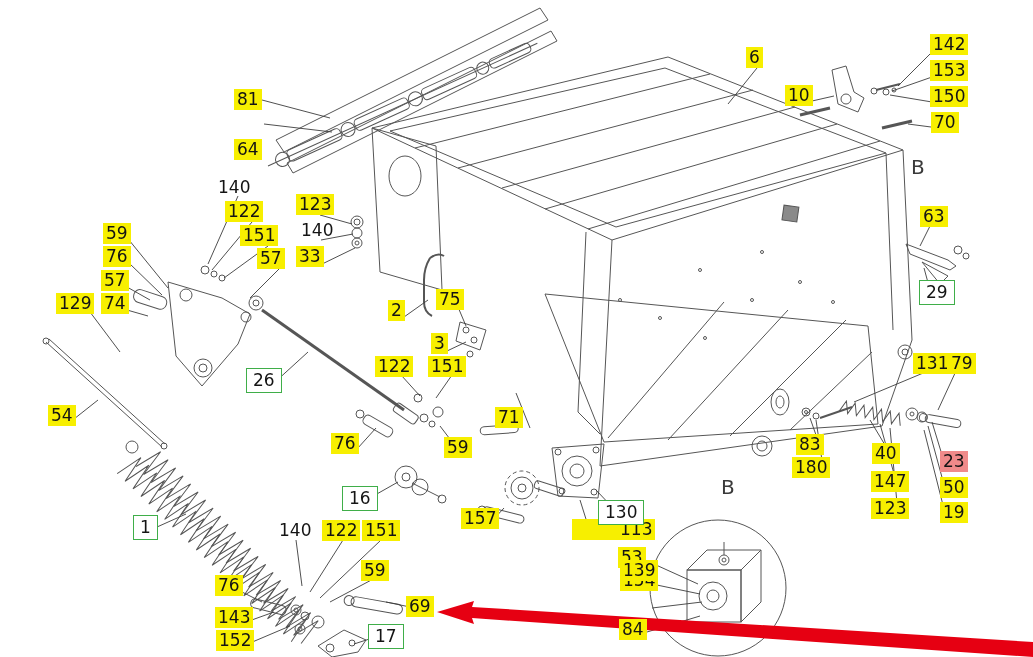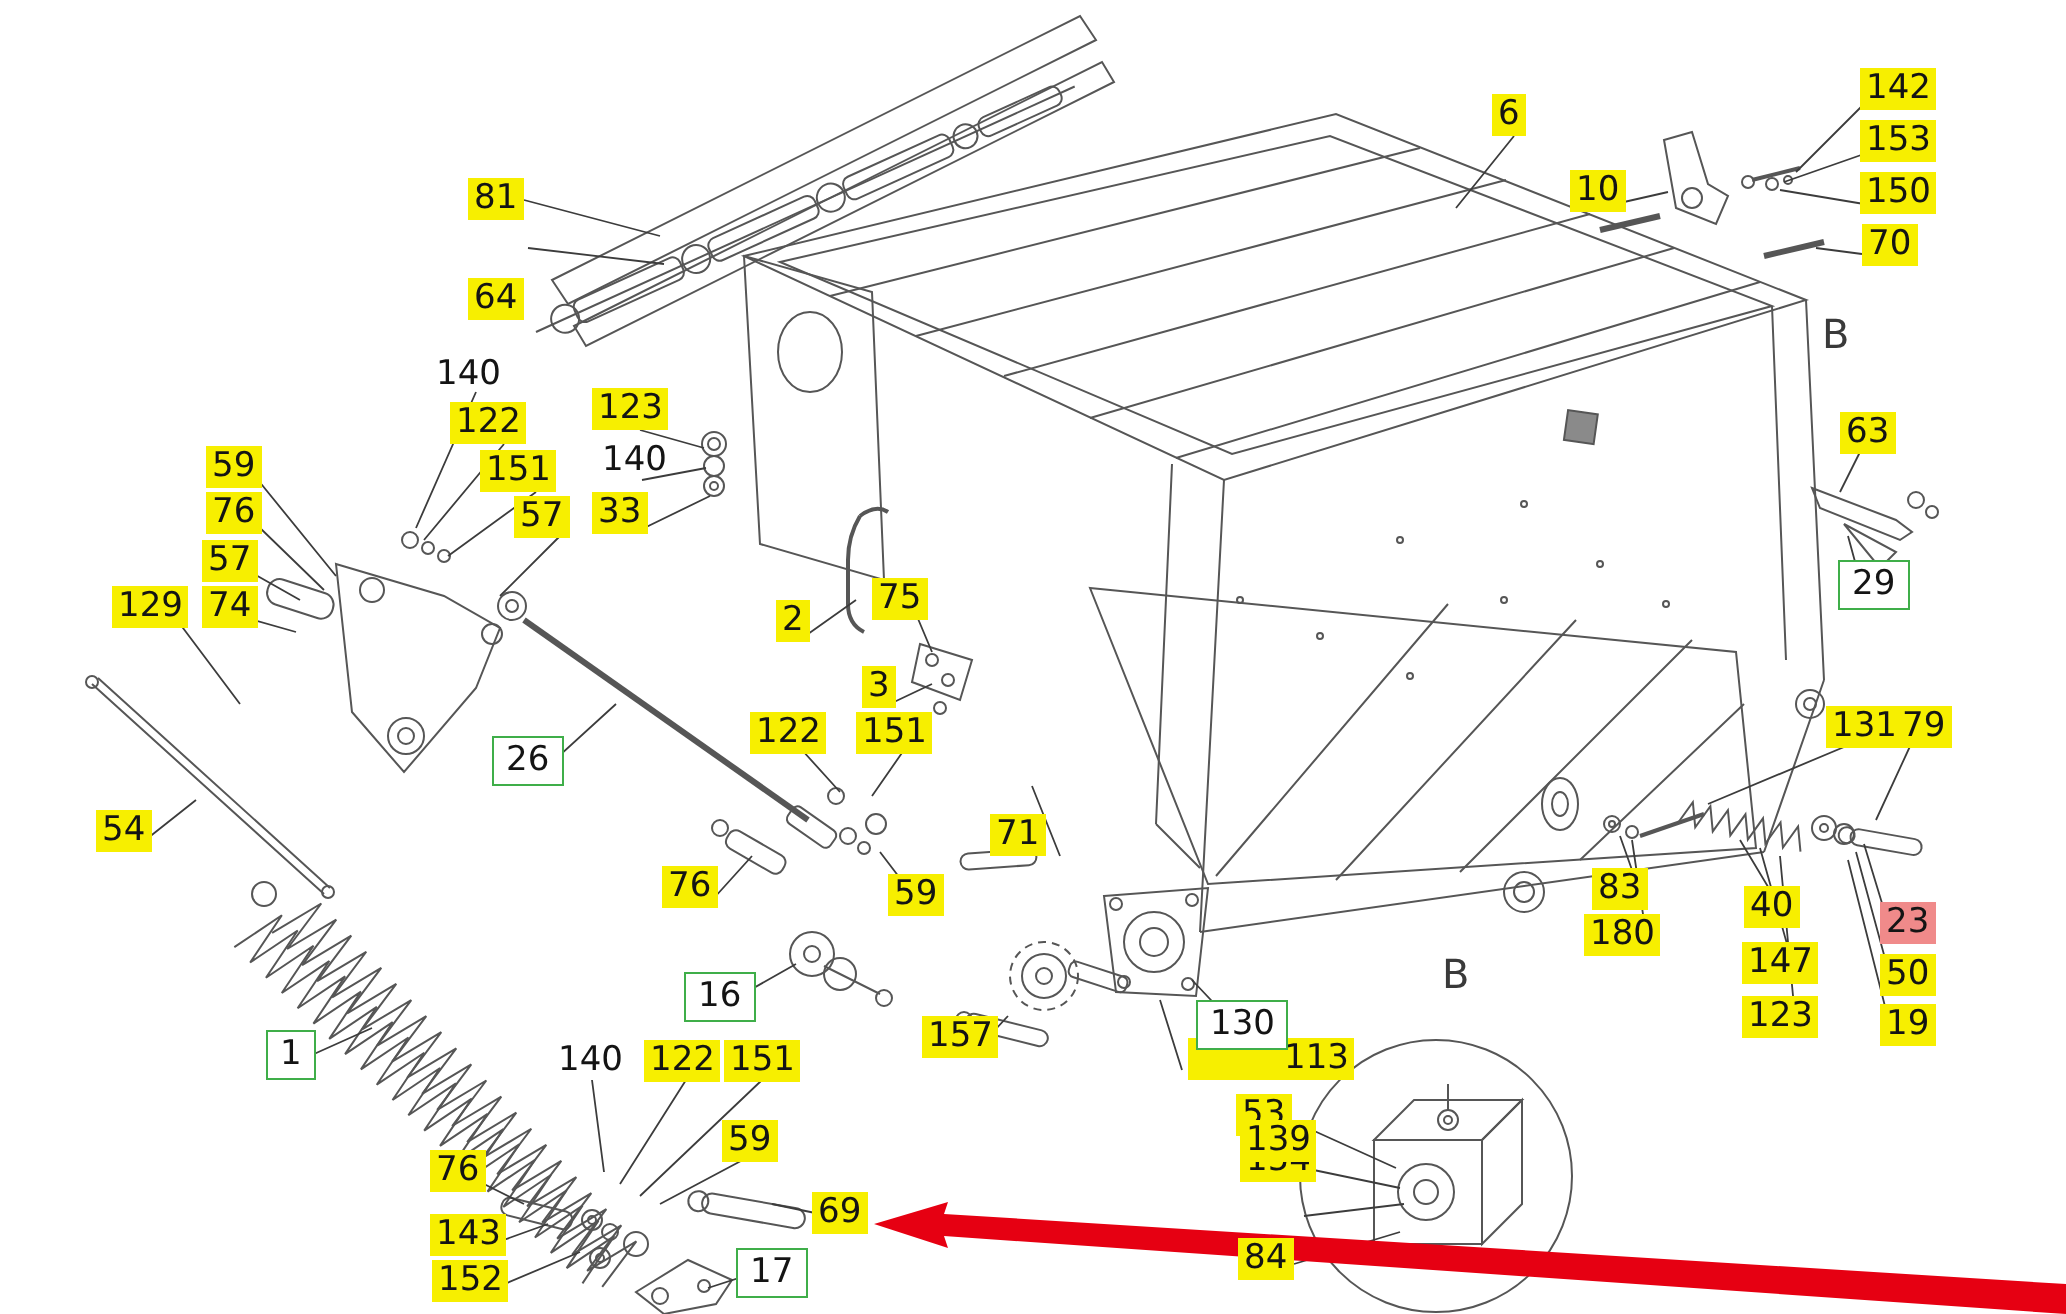--- a/index.html
+++ b/index.html
@@ -260,21 +260,21 @@
       <div class="part-label style-yellow" style="left: 436px; top: 289px;">75</div>
       <div class="part-label style-yellow" style="left: 431px; top: 333px;">3</div>
       <div class="part-label style-yellow" style="left: 428px; top: 356px;">151</div>
       <div class="part-label style-yellow" style="left: 375px; top: 356px;">122</div>
       <div class="part-label style-green-box" style="left: 246px; top: 368px;">26</div>
       <div class="part-label style-yellow" style="left: 495px; top: 374px; margin-top: 33px;">71</div>
       <div class="part-label style-yellow" style="left: 331px; top: 433px;">76</div>
       <div class="part-label style-yellow" style="left: 444px; top: 437px;">59</div>
       <div class="part-label style-green-box" style="left: 342px; top: 486px;">16</div>
       <div class="part-label style-yellow" style="left: 461px; top: 508px;">157</div>
-      <div class="part-label style-yellow" style="left: 594px; top: 519px; padding-left: 48px;">113</div>
+      <div class="part-label style-yellow" style="left: 572px; top: 519px; padding-left: 48px;">113</div>
       <div class="part-label style-green-box" style="left: 598px; top: 500px;">130</div>
       <div class="part-label style-green-box" style="left: 133px; top: 515px;">1</div>
       <div class="part-label style-plain" style="left: 276px; top: 520px;">140</div>
       <div class="part-label style-yellow" style="left: 322px; top: 520px;">122</div>
       <div class="part-label style-yellow" style="left: 362px; top: 520px;">151</div>
       <div class="part-label style-yellow" style="left: 361px; top: 560px;">59</div>
       <div class="part-label style-yellow" style="left: 215px; top: 575px;">76</div>
       <div class="part-label style-yellow" style="left: 215px; top: 607px;">143</div>
       <div class="part-label style-yellow" style="left: 216px; top: 630px;">152</div>
       <div class="part-label style-green-box" style="left: 368px; top: 624px;">17</div>

